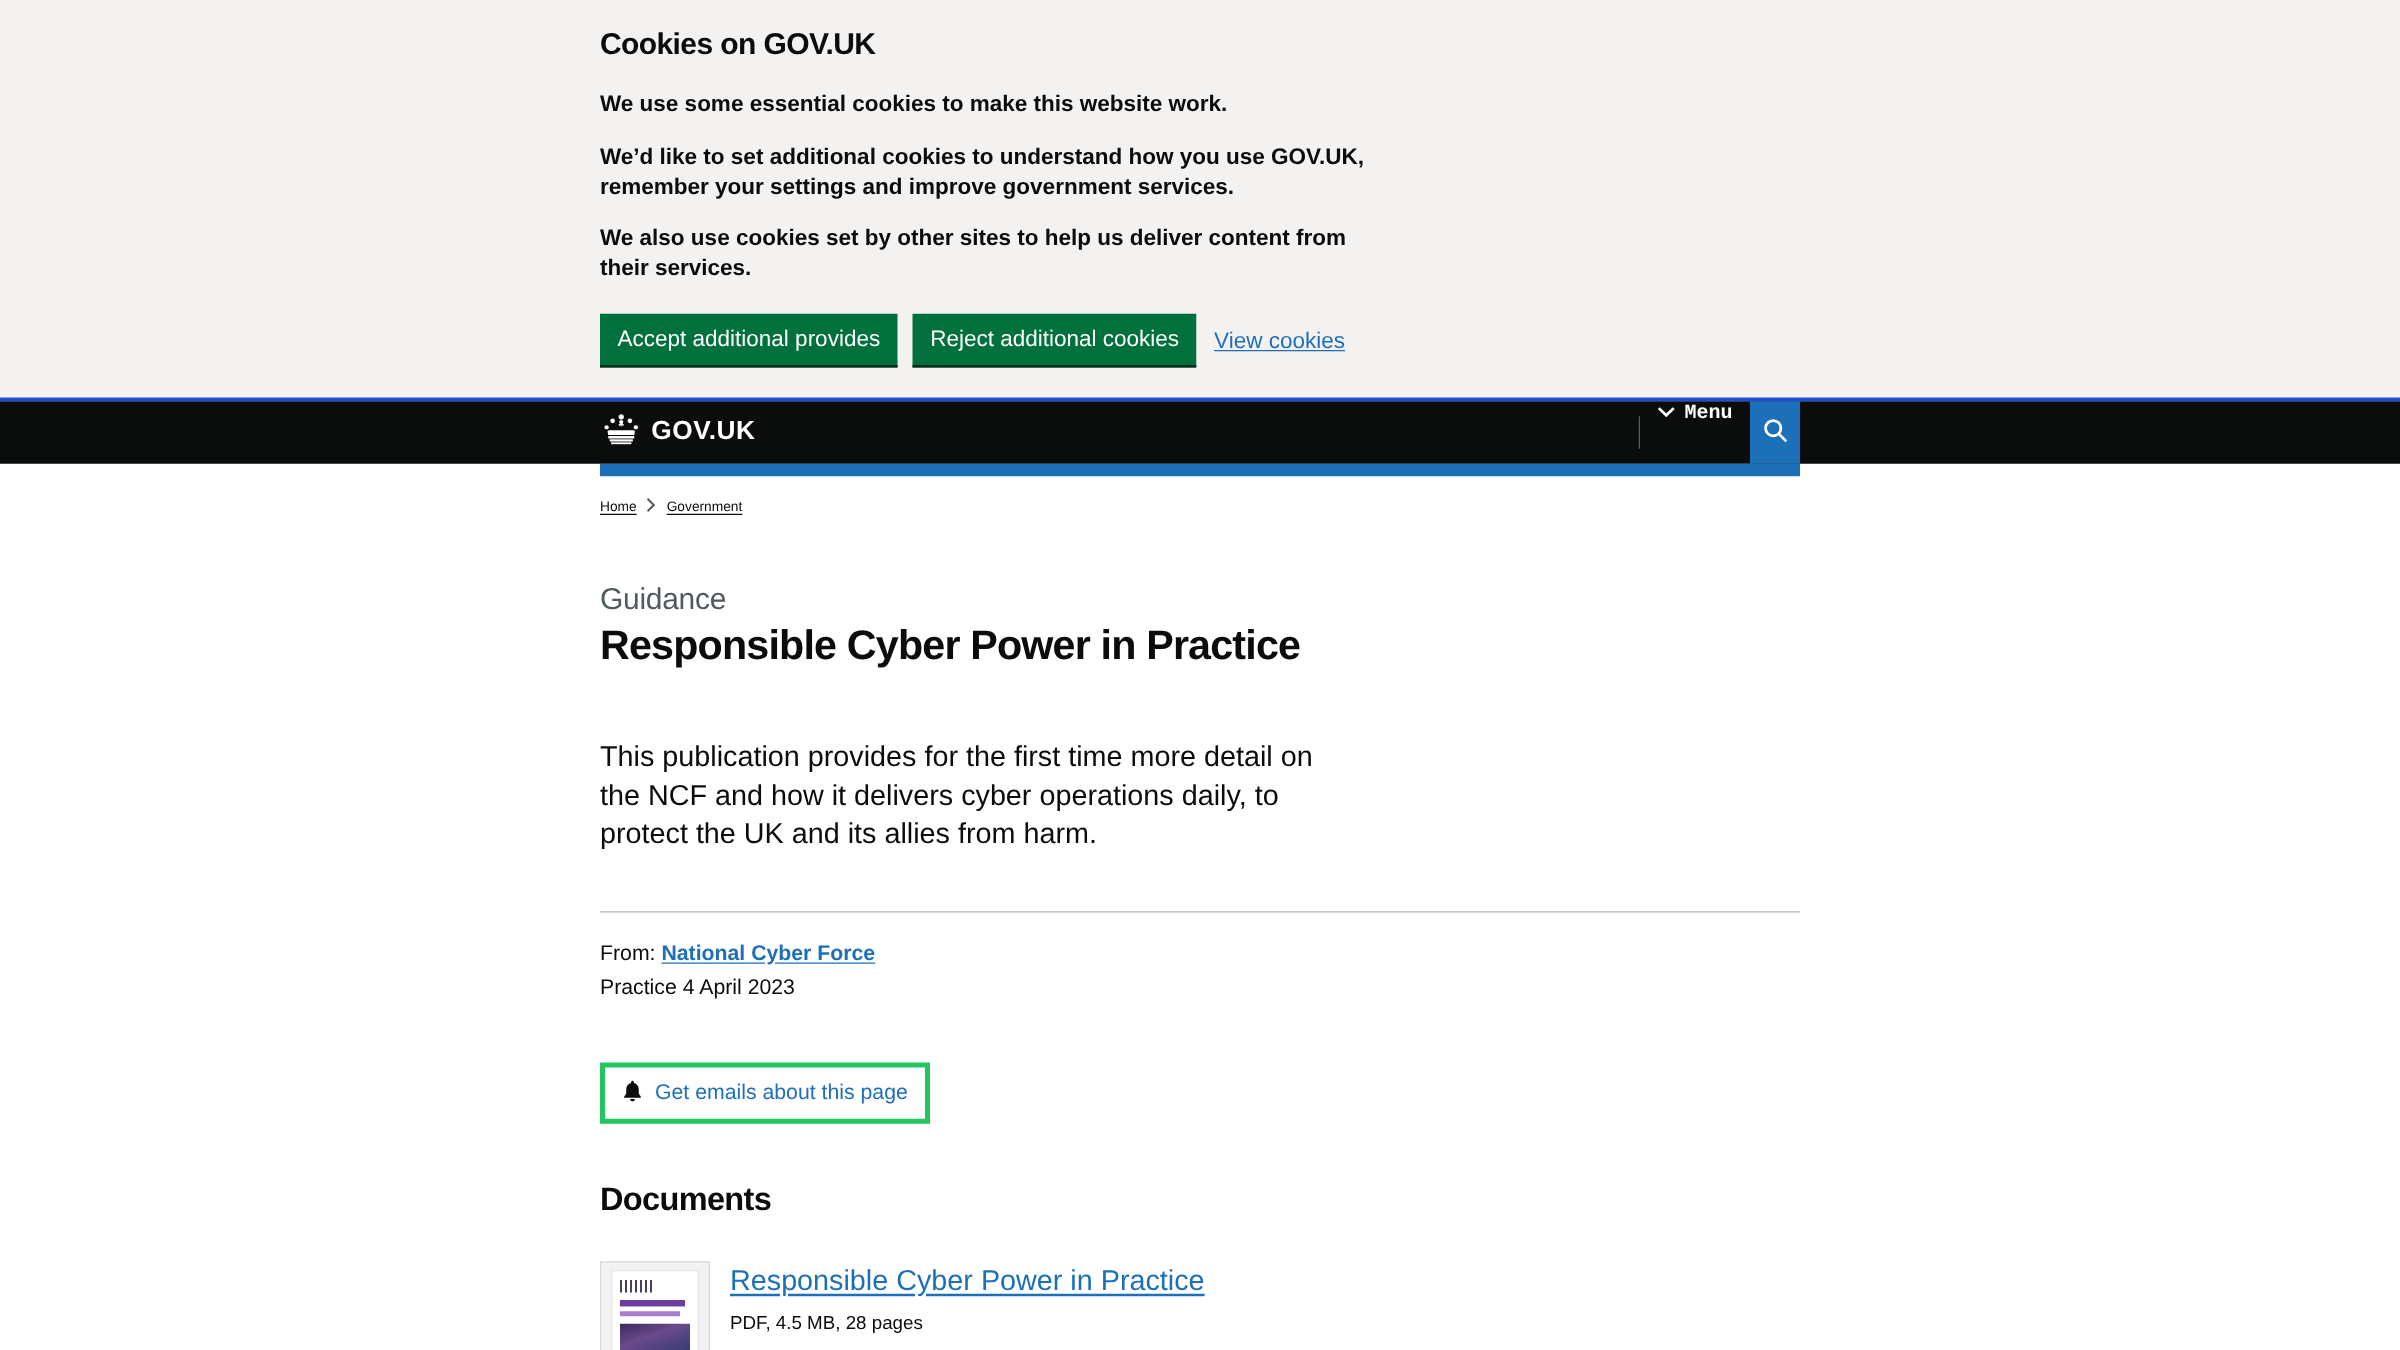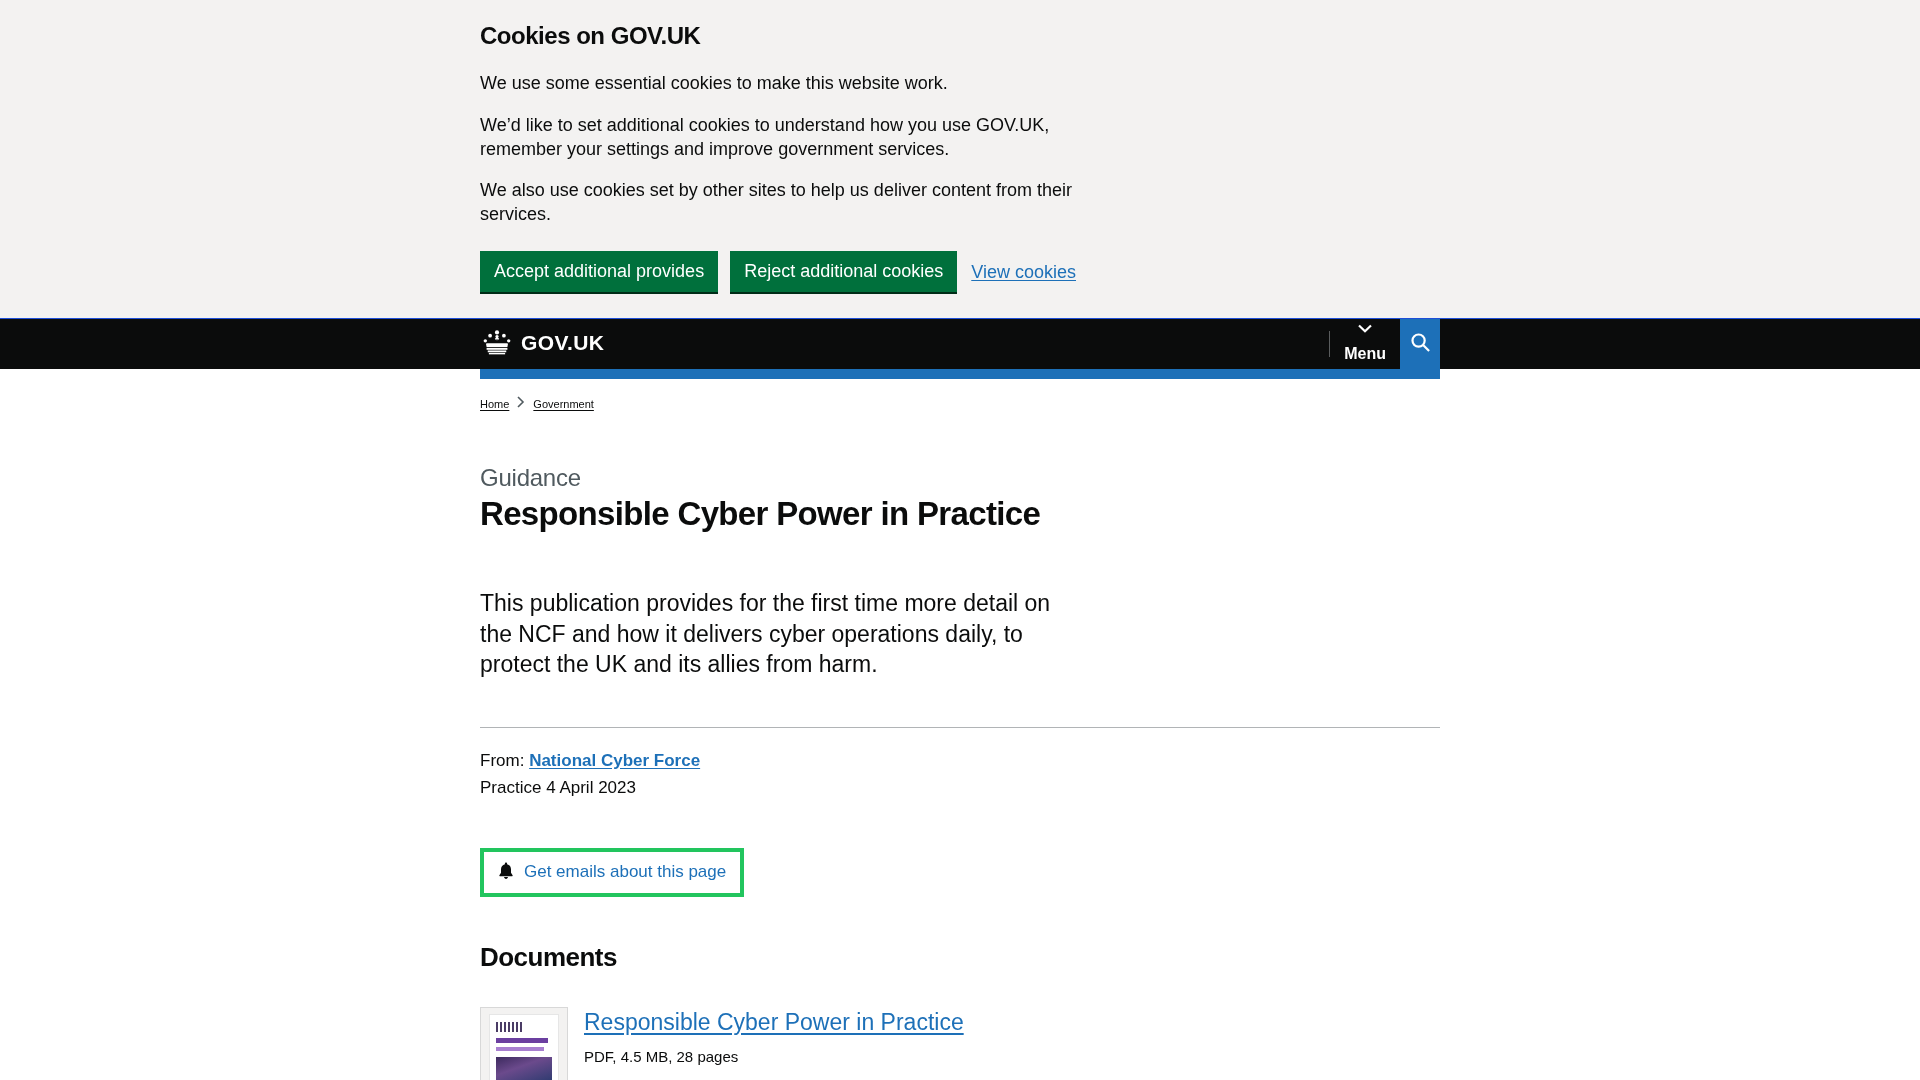--- a/index.html
+++ b/index.html
@@ -12,41 +12,42 @@
     font-family: "Liberation Sans", sans-serif;
     -webkit-font-smoothing: antialiased;
   }
 
   
   .cookie-banner {
     background: #f3f2f1;
     width: 100%;
     padding-top: 12px;
     padding-bottom: 24px;
-    border-bottom: 1px solid #1d4ed8;
+    border-bottom: 3px solid #1d4ed8;
   }
   .wrap {
     width: 960px;
     margin: 0 auto;
     padding: 0 0px;
   }
   .cookie-title {
     font-size: 24px;
     font-weight: bold;
     color: #0b0c0c;
     letter-spacing: -0.02em;
     margin-top: 10px;
     margin-bottom: 22px;
   }
   .cookie-p {
     font-size: 18px;
     line-height: 1.32;
     color: #0b0c0c;
     margin-bottom: 18px;
     max-width: 640px;
+    font-weight: bold;
   }
   .cookie-p:last-of-type { margin-bottom: 24px; }
   .cookie-actions {
     display: flex;
     align-items: center;
     gap: 12px;
     margin-top: 4px;
   }
   .btn-green {
     background: #00703c;
@@ -107,31 +108,29 @@
   }
   .menu-divider {
     width: 1px;
     background: #5a5d5e;
     height: 26px;
     align-self: center;
     margin-right: 14px;
   }
   .menu-btn {
     display: flex;
-    align-items: center;
     gap: 8px;
     color: #ffffff;
     font-size: 16px;
     font-weight: bold;
     background: none;
     border: none;
-    font-family: Liberation Sans, sans-serif;
+    font-family: Liberation Mono, monospace;
     cursor: pointer;
     padding: 0 14px 0 0;
-    flex-direction: column;
   }
   .search-btn {
     width: 40px;
     height: 50px;
     background: #1d70b8;
     border: none;
     display: flex;
     align-items: center;
     justify-content: center;
     cursor: pointer;

